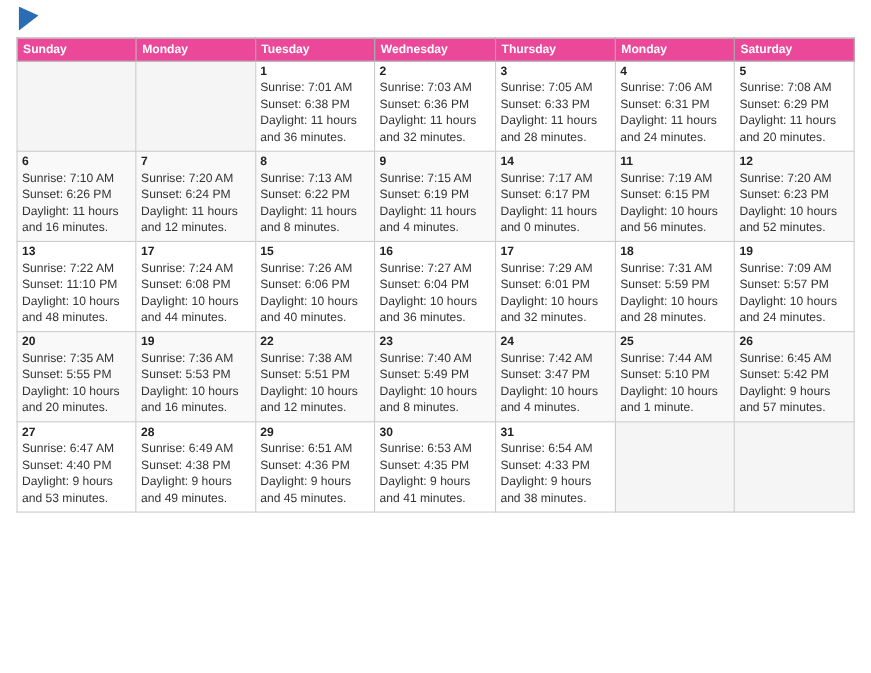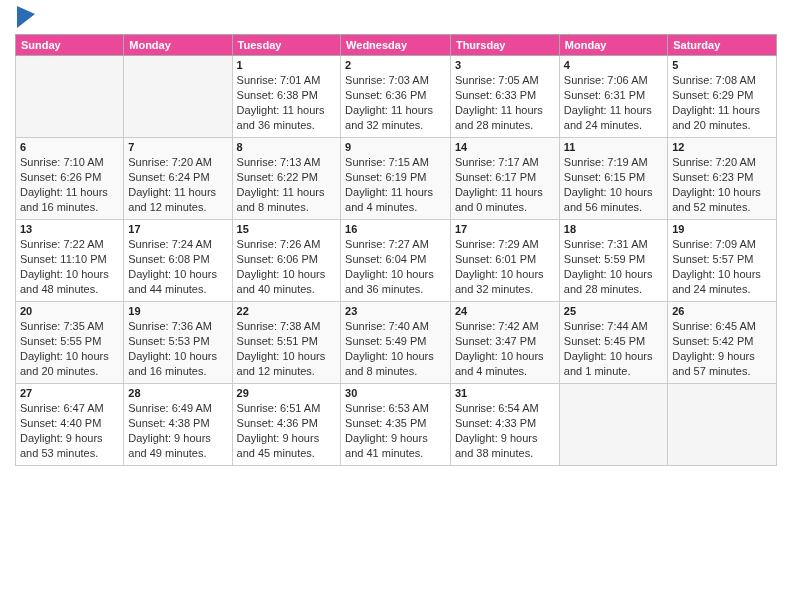--- a/index.html
+++ b/index.html
@@ -280,21 +280,21 @@
           </td>
           <td>
             <div class="day-num">24</div>
             <div class="day-info">Sunrise: 7:42 AM
 Sunset: 3:47 PM
 Daylight: 10 hours and 4 minutes.</div>
           </td>
           <td>
             <div class="day-num">25</div>
             <div class="day-info">Sunrise: 7:44 AM
-Sunset: 5:45 PM
+Sunset: 5:10 PM
 Daylight: 10 hours and 1 minute.</div>
           </td>
           <td>
             <div class="day-num">26</div>
             <div class="day-info">Sunrise: 6:45 AM
 Sunset: 5:42 PM
 Daylight: 9 hours and 57 minutes.</div>
           </td>
         </tr>
         <tr class="row-odd">

